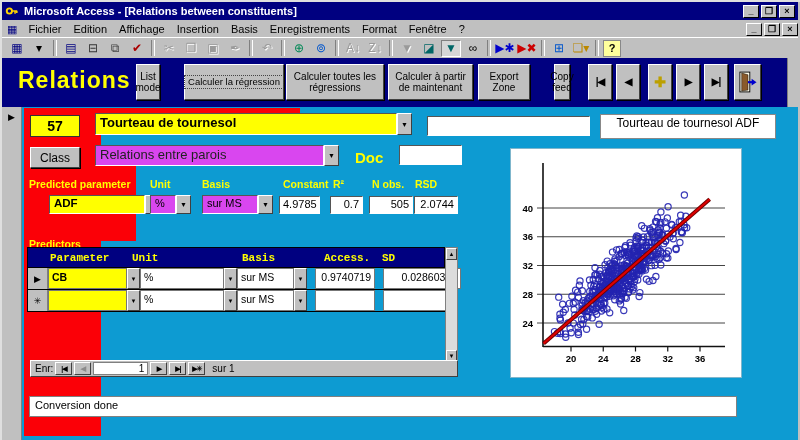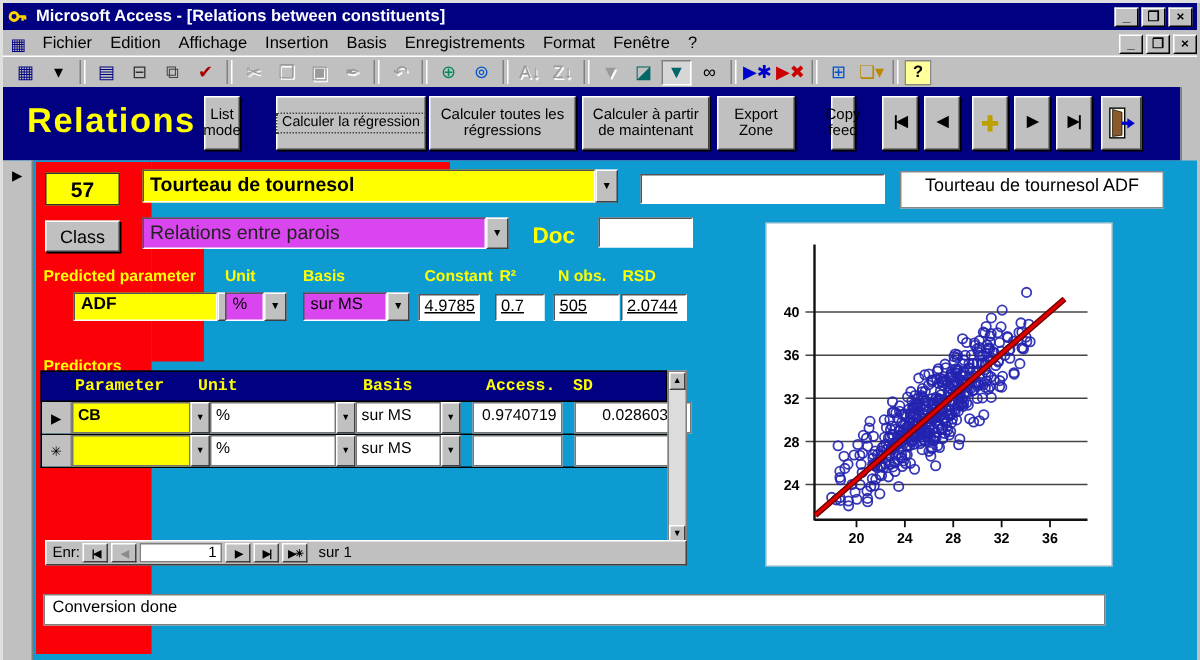--- a/index.html
+++ b/index.html
@@ -51,21 +51,21 @@
   .fld{flex:1;border:1px solid;border-color:#555 #fff #fff #555;background:#d946ef;padding:1px 4px;
     font-size:12px;overflow:hidden;white-space:nowrap;box-sizing:border-box;}
   .fld.yel{background:#ffff00;font-weight:bold;font-size:13px;}
   .cbtn{width:15px;background:#c0c0c0;border:1px solid;border-color:#fff #404040 #404040 #fff;
     display:flex;align-items:center;justify-content:center;font-size:7px;box-sizing:border-box;flex:none;}
   .classbtn{position:absolute;left:28px;top:40px;width:50px;height:21px;background:#c0c0c0;
     border:1px solid;border-color:#fff #404040 #404040 #fff;box-shadow:1px 1px 0 #000;
     font-size:12px;display:flex;align-items:center;justify-content:center;box-sizing:border-box;}
   .plabel{position:absolute;color:#ffff00;font-weight:bold;font-size:10.5px;white-space:nowrap;}
   .nbox{position:absolute;top:89px;height:18px;background:#fff;border:1px solid;border-color:#555 #fff #fff #555;
-    font-size:11px;padding:1px 3px;box-sizing:border-box;text-decoration:underline;}
+    font-size:11px;text-align:right;padding:1px 3px;box-sizing:border-box;}
   
   .grid{position:absolute;left:25px;top:140px;width:418px;}
   .ghead{position:relative;height:21px;background:#000080;border:1px solid #000;color:#ffff00;
     font-size:11px;font-weight:bold;box-sizing:border-box;}
   .ghead span{position:absolute;top:4px;font-family:Liberation Mono, monospace;}
   .grow{height:22px;display:flex;background:#0d9bd2;border-bottom:1px solid #000;
     border-left:1px solid #000;border-right:1px solid #000;box-sizing:border-box;}
   .gsel{width:20px;background:#c0c0c0;border-right:1px solid #808080;display:flex;align-items:center;
     justify-content:center;font-size:9px;flex:none;box-sizing:border-box;}
   .gcombo{display:flex;flex:none;box-sizing:border-box;}

